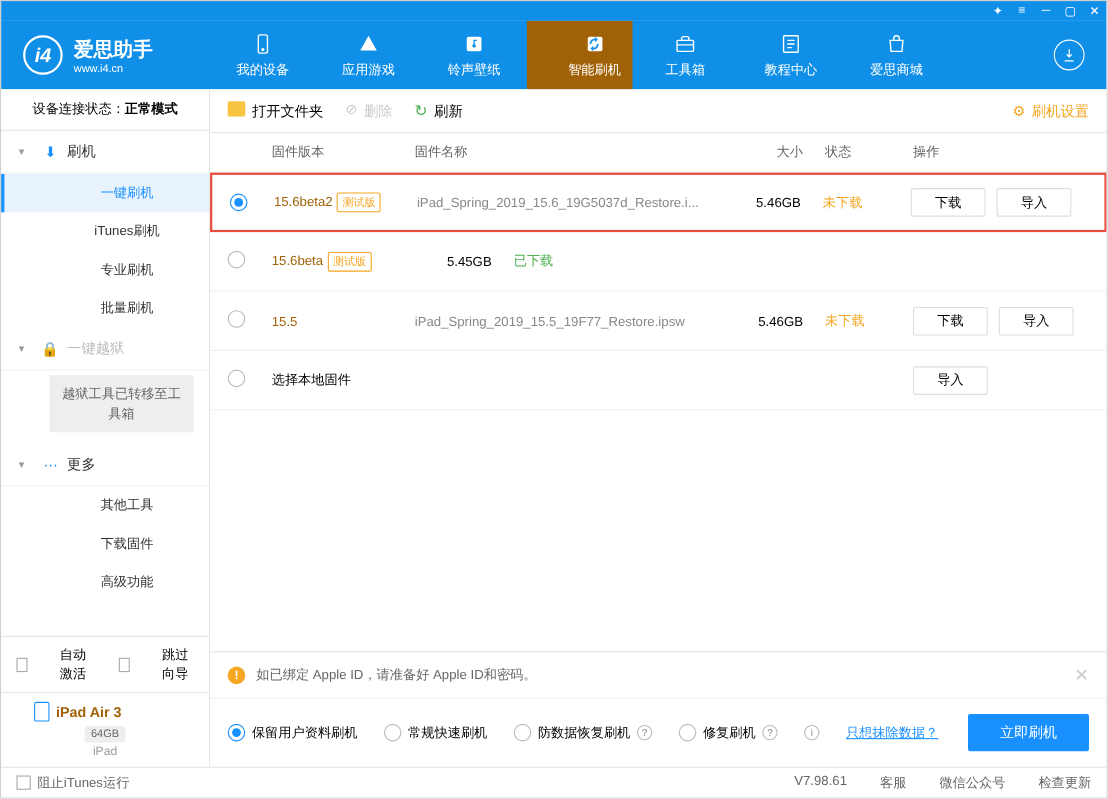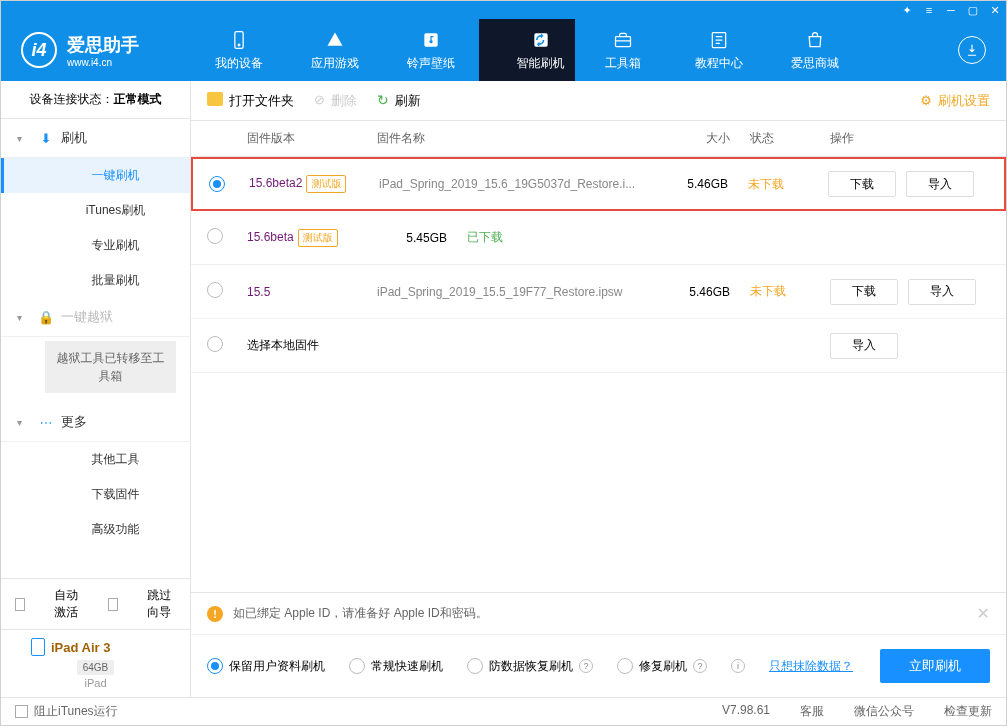--- a/index.html
+++ b/index.html
@@ -10,21 +10,21 @@
     
     .header { height: 62px; background: #0f8fe8; display: flex; align-items: center; padding: 0 20px; }
     .logo-area { display: flex; align-items: center; gap: 10px; width: 170px; }
     .logo-circle { width: 36px; height: 36px; border: 2px solid #fff; border-radius: 50%; display: flex; align-items: center; justify-content: center; color: #fff; font-weight: bold; font-size: 18px; font-style: italic; }
     .logo-text { color: #fff; }
     .logo-title { font-size: 18px; font-weight: bold; }
     .logo-sub { font-size: 10px; }
     
     .nav-tabs { display: flex; flex: 1; height: 100%; }
     .nav-tab { width: 96px; display: flex; flex-direction: column; align-items: center; justify-content: center; color: #fff; font-size: 12px; cursor: pointer; gap: 4px; }
-    .nav-tab.active { background: #0f172a; padding-left: 27px; }
+    .nav-tab.active { background: #a16207; padding-left: 27px; }
     .nav-icon { width: 22px; height: 22px; display: flex; align-items: center; justify-content: center; }
     .download-circle { width: 28px; height: 28px; border: 1.5px solid #fff; border-radius: 50%; display: flex; align-items: center; justify-content: center; color: #fff; margin-left: auto; }
     
     .content { display: flex; height: calc(100% - 80px - 28px); }
     
     .sidebar { width: 190px; border-right: 1px solid #e5e5e5; display: flex; flex-direction: column; text-align: center; }
     .device-status { padding: 10px 14px; font-size: 12px; border-bottom: 1px solid #e5e5e5; }
     .device-status b { font-weight: bold; }
     
     .side-section { font-size: 13px; }
@@ -59,21 +59,21 @@
     .col-name { flex: 1; }
     .col-size { width: 90px; text-align: right; padding-right: 20px; }
     .col-status { width: 80px; }
     .col-actions { width: 160px; }
     
     .table-row { height: 54px; display: flex; align-items: center; padding: 0 16px; font-size: 12px; border-bottom: 1px solid #f0f0f0; }
     .table-row.highlighted { border: 2px solid #e74c3c; }
     .radio { width: 16px; height: 16px; border: 1.5px solid #bbb; border-radius: 50%; display: inline-flex; align-items: center; justify-content: center; }
     .radio.selected { border-color: #1890ff; }
     .radio.selected::after { content: ""; width: 8px; height: 8px; background: #1890ff; border-radius: 50%; }
-    .version-text { color: #701a75; }
+    .version-text { color: #a16207; }
     .beta-badge { display: inline-block; border: 1px solid #f5a623; color: #f5a623; font-size: 10px; padding: 1px 4px; margin-left: 4px; border-radius: 2px; }
     .firmware-name { color: #888; }
     .status-notdl { color: #f5a623; }
     .status-dl { color: #4caf50; }
     .btn-small { width: 68px; height: 26px; border: 1px solid #ddd; background: #fff; font-size: 12px; cursor: pointer; border-radius: 2px; }
     .btn-row { display: flex; gap: 10px; }
     
     .bottom-panel { margin-top: auto; border-top: 1px solid #e5e5e5; }
     .warning-bar { padding: 12px 16px; font-size: 12px; display: flex; align-items: center; gap: 10px; color: #666; position: relative; }
     .warning-icon { width: 16px; height: 16px; background: #f5a623; border-radius: 50%; color: #fff; display: flex; align-items: center; justify-content: center; font-size: 11px; font-weight: bold; }

